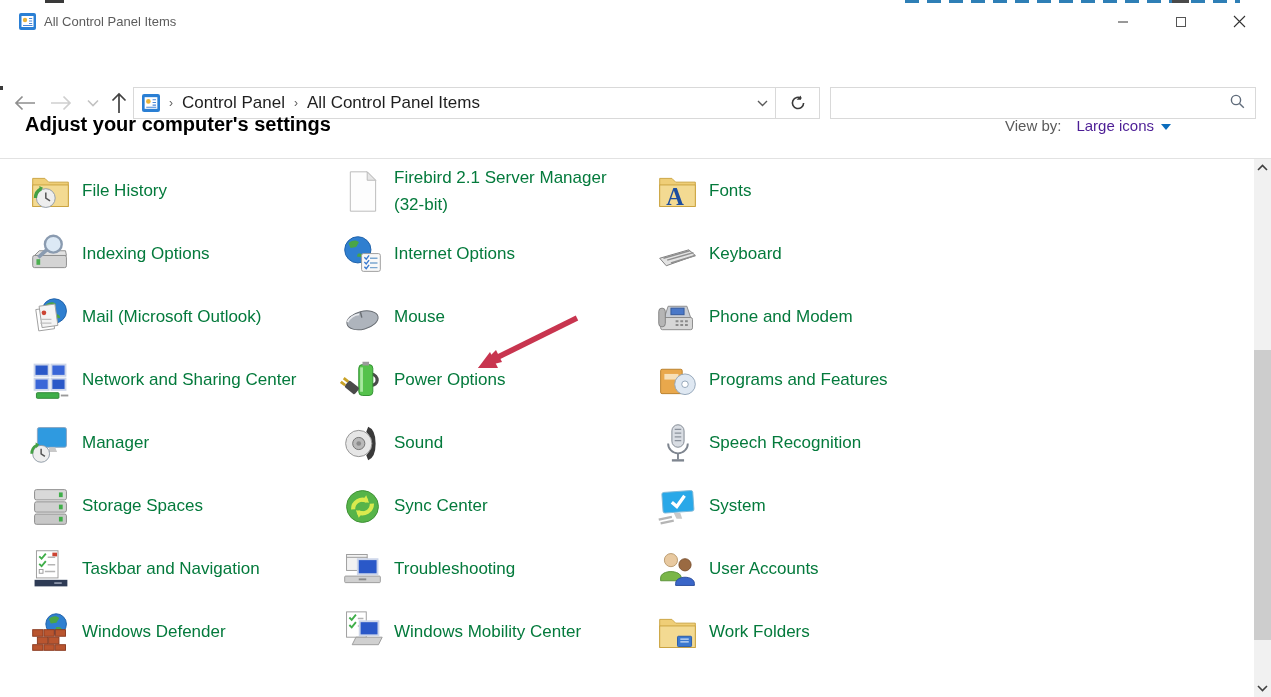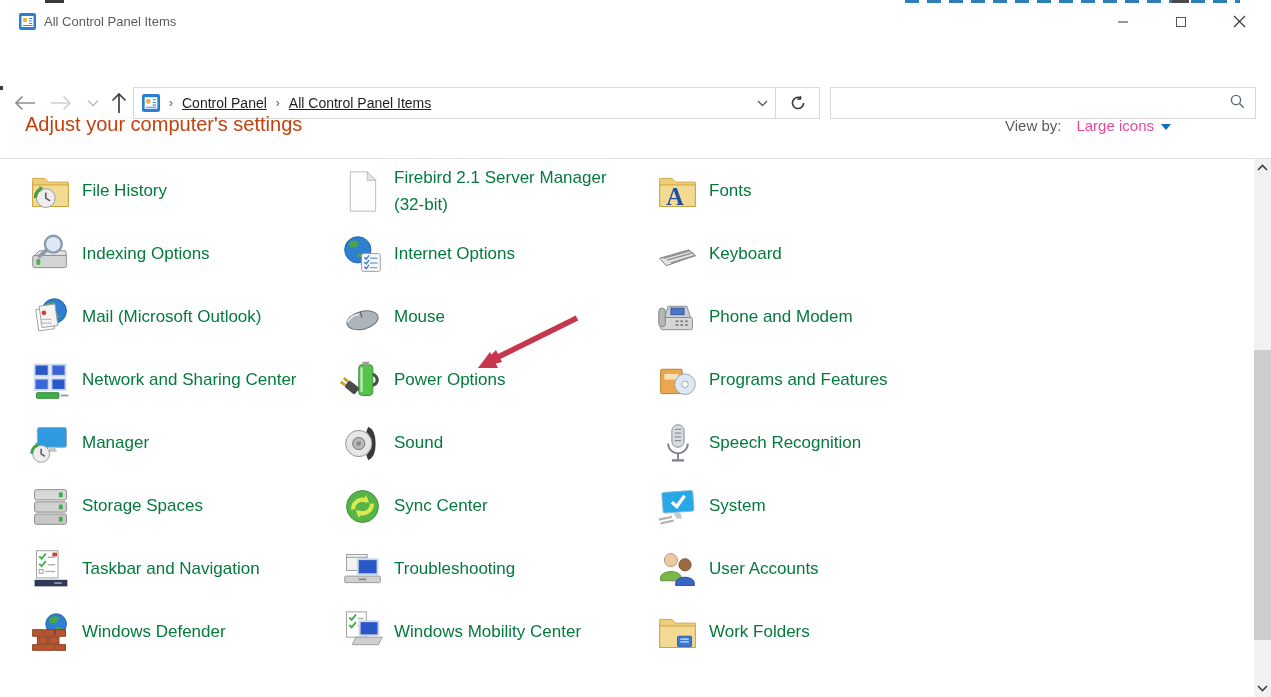--- a/index.html
+++ b/index.html
@@ -32,35 +32,35 @@
   .nav-glyph { position:absolute; top:50px; width:26px; height:26px; display:flex; align-items:center; justify-content:center; }
   .nav-back { left:12px; }
   .nav-fwd  { left:48px; }
   .nav-chev { left:84px; width:18px; }
   .nav-up   { left:106px; }
 
   .addressbar { position:absolute; left:133px; top:47px; width:687px; height:32px;
     border:1px solid #d9d9d9; background:#fff; display:flex; align-items:center; }
   .crumb-icon { width:18px; height:18px; margin-left:8px; flex:0 0 auto; }
   .crumb-sep { color:#5f5f5f; font-size:12px; padding:0 9px; }
-  .crumb { font-size:14px; color:#1f1f1f; white-space:nowrap; cursor:default;text-decoration:underline; }
+  .crumb { font-size:17px; color:#1f1f1f; white-space:nowrap; cursor:default; }
   .addr-spacer { flex:1; }
   .addr-chev { width:26px; height:30px; display:flex; align-items:center; justify-content:center; background:#fff; border:none; }
   .addr-refresh { width:44px; height:30px; display:flex; align-items:center; justify-content:center; background:#fff; border:none; border-left:1px solid #d9d9d9; }
 
   .searchbox { position:absolute; left:830px; top:47px; width:426px; height:32px;
     border:1px solid #d9d9d9; background:#fff; display:flex; align-items:center; }
   .searchbox input { flex:1; height:100%; border:none; outline:none; font-size:13px; padding:0 8px; color:#333;
     font-family:"Liberation Sans","DejaVu Sans",sans-serif; }
   .search-mag { margin-right:10px; flex:0 0 auto; }
 
   
-  .page-title { position:absolute; left:25px; top:113px; font-size:20px; font-weight:400; color:#c2410c; }
+  .page-title { position:absolute; left:25px; top:113px; font-size:20px; font-weight:700; color:#000000; }
   .viewby { position:absolute; left:1005px; top:117px; font-size:15px; color:#5a5a5a; display:flex; align-items:center; }
-  .viewby-link { color:#ec4899; margin-left:15px; display:flex; align-items:center; gap:7px; cursor:default; }
+  .viewby-link { color:#4c1d95; margin-left:15px; display:flex; align-items:center; gap:7px; cursor:default; }
   .viewby-tri { width:0; height:0; border-left:5px solid transparent; border-right:5px solid transparent; border-top:6px solid #0b6dbd; margin-top:2px; }
 
   .divider { position:absolute; left:0; top:158px; width:1271px; height:1px; background:#e2e2e2; }
 
   
   .content { position:absolute; left:0; top:160px; width:1254px; height:537px; overflow:hidden; background:#fff; }
   .grid { display:grid; grid-template-columns:312px 315px 1fr; grid-auto-rows:63px; align-items:center; padding-left:28px; }
   .item { display:flex; align-items:center; gap:9px; }
   .item:nth-child(n+25) { align-self:start; }
   .item .icon { width:45px; height:45px; flex:0 0 auto; }

